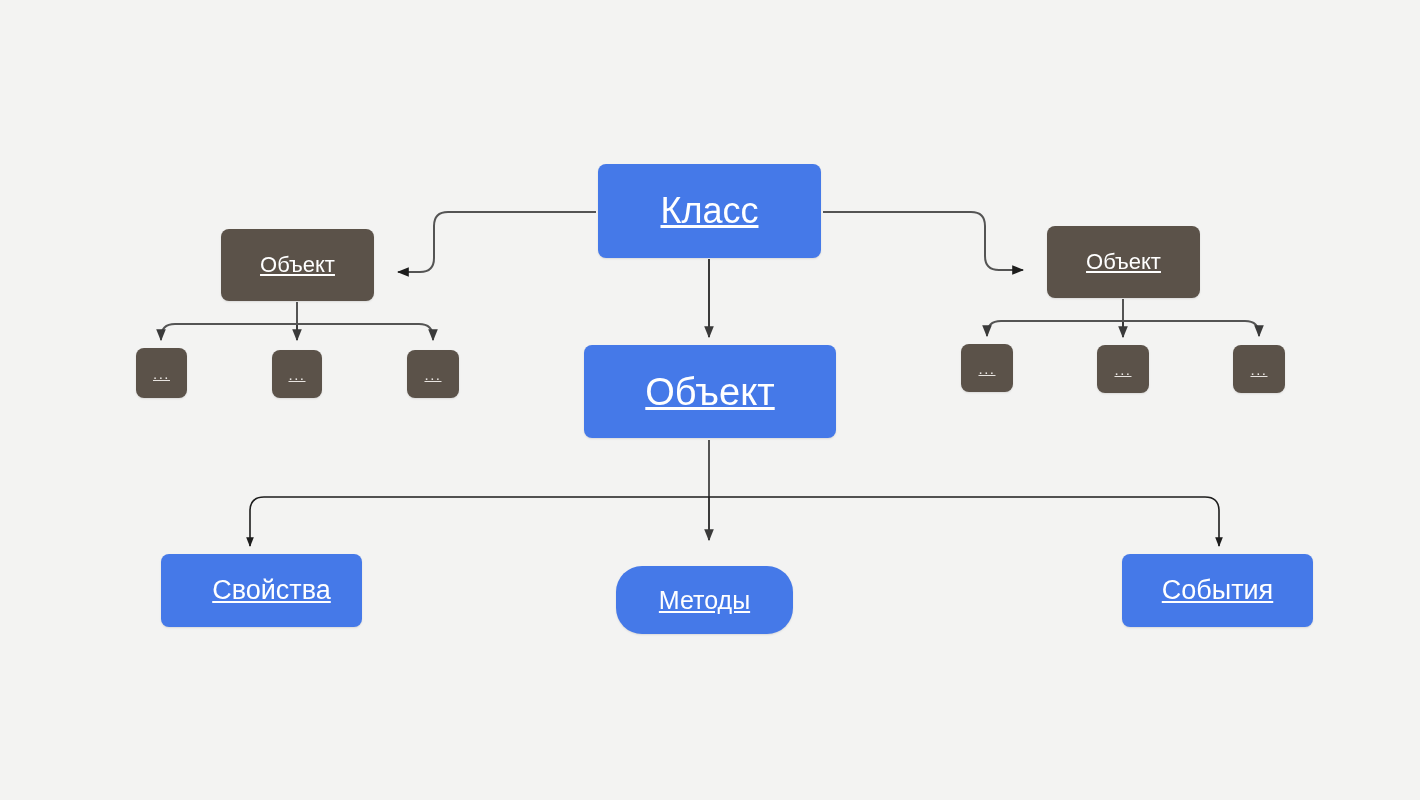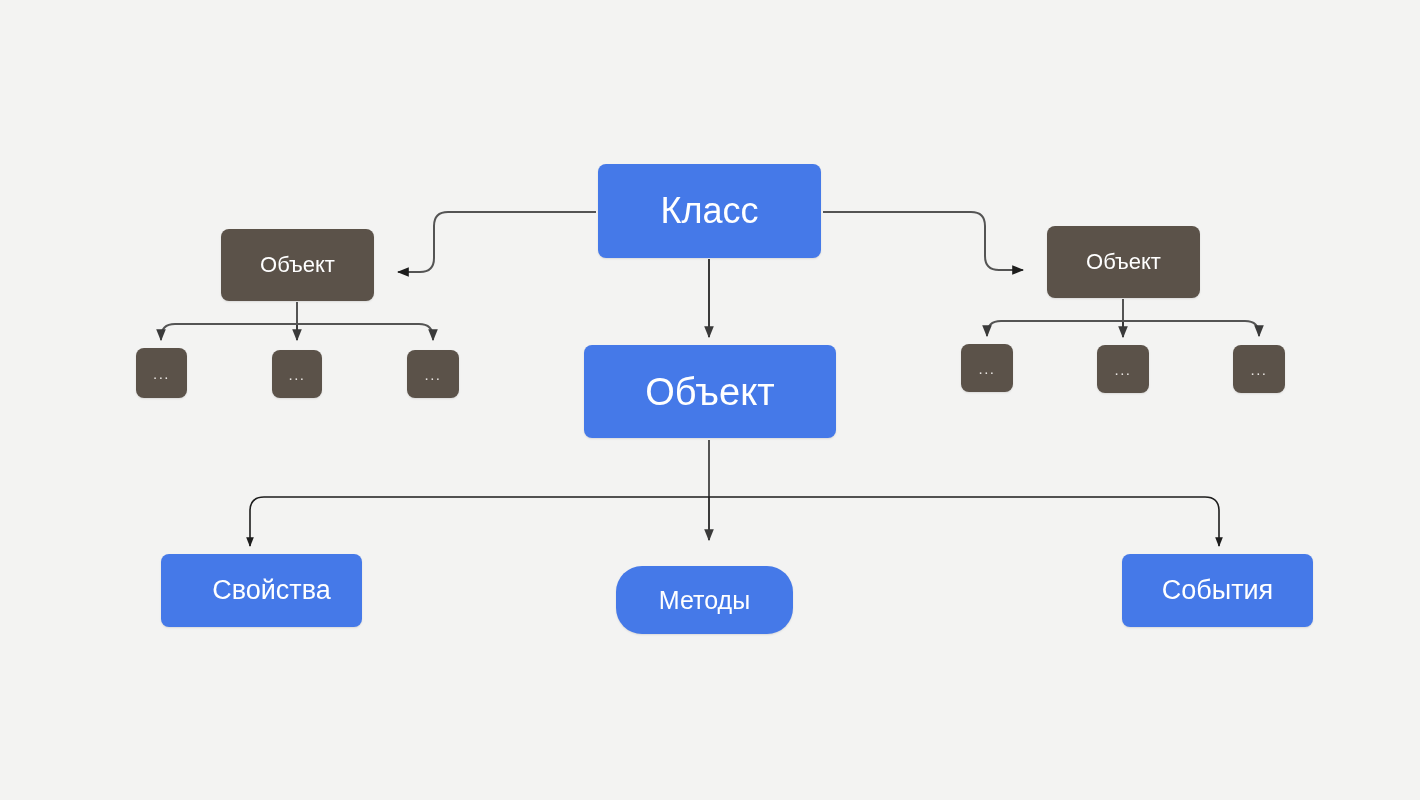--- a/index.html
+++ b/index.html
@@ -29,20 +29,21 @@
     position: absolute;
     display: flex;
     align-items: center;
     justify-content: center;
     box-sizing: border-box;
     text-align: center;
     color: #ffffff;
     line-height: 1;
     white-space: nowrap;
     z-index: 3;
+    text-decoration: underline;
   }
   .node-primary {
     background: #4579e8;
     border-radius: 8px;
   }
   .node-secondary {
     background: #5b5249;
     border-radius: 8px;
   }
   .node-leaf {

